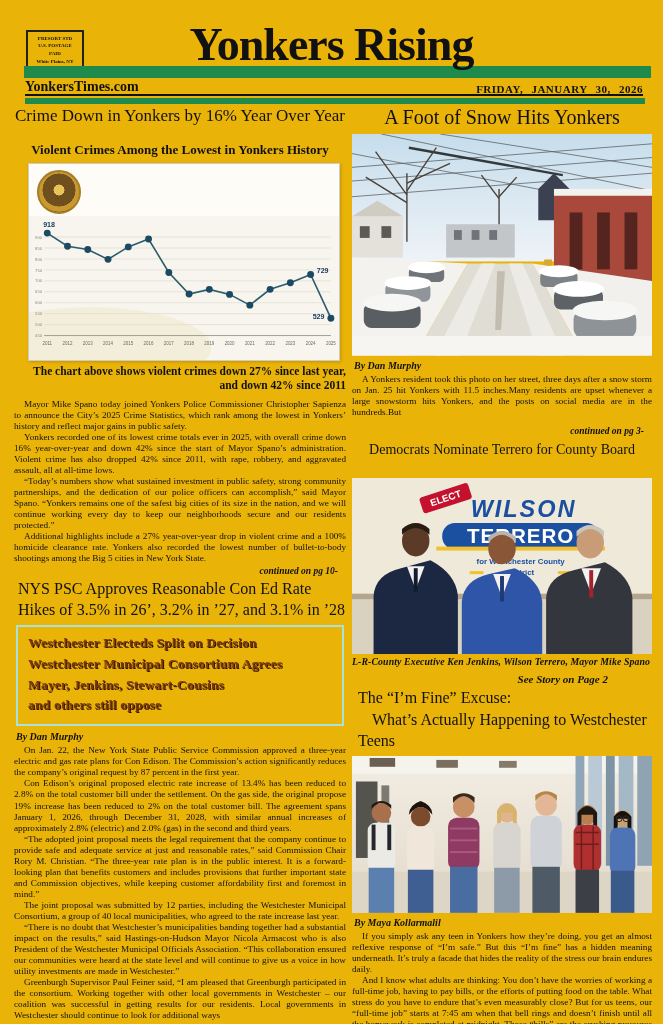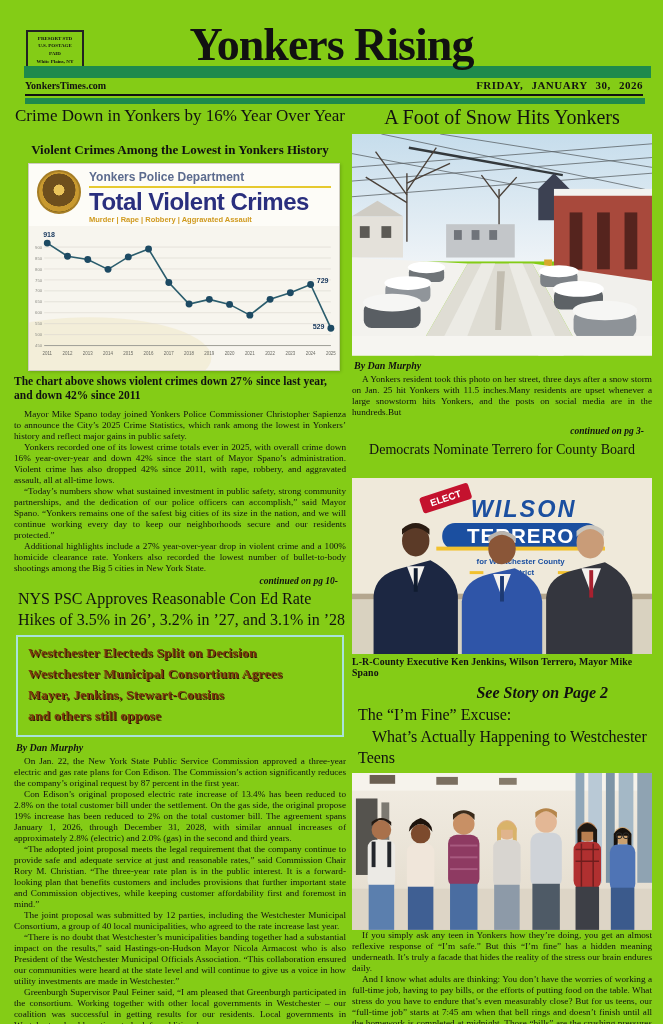--- a/index.html
+++ b/index.html
@@ -1,27 +1,27 @@
 <!DOCTYPE html>
 <html><head>
 <meta charset="utf-8">
 <style>
   html,body{margin:0;padding:0;background:#888;}
-  .page{position:relative;width:663px;height:1024px;background:#84cc16;margin:0 auto;
+  .page{position:relative;width:663px;height:1024px;background:#eab308;margin:0 auto;
         font-family:"Liberation Serif","DejaVu Serif",serif;color:#111;overflow:hidden;}
   
   .postal-box{position:absolute;left:26px;top:30px;width:54px;height:44px;border:2px solid #222;
               display:flex;flex-direction:column;justify-content:center;align-items:center;
               font-size:5px;font-weight:bold;line-height:1.55;text-align:center;}
   .masthead{position:absolute;left:0;right:0;top:18px;margin:0;text-align:center;
             font-size:46px;font-weight:bold;letter-spacing:-1px;z-index:2;}
   .bar{position:absolute;background:#1e8a4c;}
   .bar1{left:24px;right:12px;top:66px;height:12px;z-index:1;}
   .site-row{position:absolute;left:25px;right:20px;top:79px;display:flex;justify-content:space-between;align-items:flex-end;}
-  .site-url{font-weight:bold;font-size:10px;}
+  .site-url{font-weight:bold;font-size:14px;}
   .issue-date{font-weight:bold;font-size:11px;word-spacing:5px;letter-spacing:.5px;}
   .black-rule{position:absolute;left:25px;right:20px;top:94px;height:2px;background:#111;}
   .bar2{left:25px;right:18px;top:98px;height:6px;}
   
   .col{position:absolute;top:106px;}
   .col-left{left:14px;width:332px;}
   .col-right{left:352px;width:300px;}
   h2{margin:0;font-weight:normal;}
   .crime-headline{font-size:17px;text-align:center;margin-bottom:2px;}
   .crime-subhead{font-size:13px;font-weight:bold;text-align:center;margin:16px 0 5px;}
@@ -36,33 +36,33 @@
   .chart-head{display:flex;gap:8px;padding:6px 8px 2px 8px;align-items:flex-start;
               font-family:"Liberation Sans","DejaVu Sans",sans-serif;}
   .seal{width:40px;height:40px;border-radius:50%;flex:0 0 40px;
         background:radial-gradient(circle at 50% 45%, #e9c45a 0 18%, #6e4f1d 19% 55%, #c8992f 56% 72%, #8a6a22 73% 100%);
         border:2px solid #a57d25;}
   .chart-head-text{flex:1;}
   .chart-org{font-size:12px;font-weight:bold;color:#5c6b8e;border-bottom:2px solid #e6c92f;padding-bottom:2px;}
   .chart-title{font-size:24px;font-weight:bold;color:#2a2f7e;letter-spacing:-.5px;line-height:1.05;margin-top:1px;}
   .chart-sub{font-size:7.5px;font-weight:bold;color:#d09a1f;margin-top:1px;}
   .chart-svg{display:block;width:100%;}
-  .chart-caption{font-size:11.5px;font-weight:bold;text-align:left;line-height:1.25;margin:3px 0 6px;}
+  .chart-caption{font-size:11.5px;font-weight:bold;text-align:right;line-height:1.25;margin:3px 0 6px;}
   
   .coned-headline{font-size:16px;line-height:1.3;margin:3px 0 4px 4px;}
   .alert-box{border:2px solid #a9e2da;margin:1px 2px 5px 2px;padding:6px 8px 8px 10px;}
   .alert-line{font-size:13.5px;font-weight:bold;color:#7b3a0c;line-height:1.55;
               text-shadow:1px 1px 0 #2e1403;letter-spacing:.2px;}
   
   .snow-headline{font-size:20px;text-align:center;margin-bottom:5px;}
   .photo{display:block;width:300px;}
   .snow-body{font-size:9.2px;line-height:1.2;text-align:justify;text-indent:10px;margin:0;}
   .terrero-headline{font-size:14px;text-align:center;margin:6px 0 20px;}
-  .photo-caption{font-size:9.8px;font-weight:bold;margin:2px 0 0 0;letter-spacing:.1px;}
-  .see-story{font-size:16px;font-weight:bold;font-style:italic;text-align:right;margin:6px 44px 0 0;}
+  .photo-caption{font-size:9.8px;font-weight:bold;font-style:italic;margin:2px 0 0 0;letter-spacing:.1px;}
+  .see-story{font-size:11px;font-weight:bold;font-style:italic;text-align:right;margin:6px 44px 0 0;}
   .teens-headline{font-size:16px;line-height:1.35;margin:2px 0 4px 6px;}
   .teens-l2{margin-left:14px;}
 </style>
 </head>
 <body>
 
 <div class="page">
 
   <div class="postal-box">
     <span>PRESORT STD</span>
@@ -80,25 +80,20 @@
   <div class="black-rule"></div>
   <div class="bar bar2"></div>
 
   <div class="col col-left">
     <h2 class="crime-headline">Crime Down in Yonkers by 16% Year Over Year</h2>
     <div class="crime-subhead">Violent Crimes Among the Lowest in Yonkers History</div>
 
     <div class="chart-box">
       <div class="chart-head">
         <div class="seal"></div>
-        <div class="chart-head-text">
-          <div class="chart-org">Yonkers Police Department</div>
-          <div class="chart-title">Total Violent Crimes</div>
-          <div class="chart-sub">Murder | Rape | Robbery | Aggravated Assault</div>
-        </div>
       </div>
       <svg id="chart-svg" class="chart-svg" viewBox="0 0 306 142">
           <rect x="0" y="0" width="306" height="142" fill="#f7f5ee"></rect>
           <ellipse cx="60" cy="130" rx="120" ry="40" fill="#f1e8c9" opacity="0.55"></ellipse>
           <line x1="15" y1="118" x2="298" y2="118" stroke="#dbd8cf" stroke-width="0.6"></line>
           <text x="13" y="119.6" font-size="4.2" fill="#8d8d86" text-anchor="end" font-family="Liberation Sans, sans-serif">450</text>
           <line x1="15" y1="107.2" x2="298" y2="107.2" stroke="#dbd8cf" stroke-width="0.6"></line>
           <text x="13" y="108.8" font-size="4.2" fill="#8d8d86" text-anchor="end" font-family="Liberation Sans, sans-serif">500</text>
           <line x1="15" y1="96.4" x2="298" y2="96.4" stroke="#dbd8cf" stroke-width="0.6"></line>
           <text x="13" y="98" font-size="4.2" fill="#8d8d86" text-anchor="end" font-family="Liberation Sans, sans-serif">550</text>
@@ -383,17 +378,18 @@
 
         <circle cx="276" cy="64" r="9" fill="#caa06e"></circle>
           <path d="M267,62 Q276,50 285,62 L285,84 L281,84 L281,64 L271,64 L271,84 L267,84 Z" fill="#16110c"></path>
         <circle cx="272.5" cy="64" r="3" fill="none" stroke="#2b2b2b" stroke-width="1"></circle>
           <circle cx="279.5" cy="64" r="3" fill="none" stroke="#2b2b2b" stroke-width="1"></circle>
         <rect x="263" y="73" width="26" height="48" rx="8" fill="#4f74b5"></rect>
           <rect x="264" y="117" width="24" height="43" fill="#3b5a8c"></rect>
       </g>
     </svg>
 
+    <div class="byline">By Maya Kollarmalil</div>
     <p class="body-par">If you simply ask any teen in Yonkers how they’re doing, you get an almost reflexive response of “I’m safe.” But this “I’m fine” has a hidden meaning underneath. It’s truly a facade that hides the reality of the stress our brain endures daily.</p>
     <p class="body-par">And I know what adults are thinking: You don’t have the worries of working a full-time job, having to pay bills, or the efforts of putting food on the table. What stress do you have to endure that’s even measurably close? But for us teens, our “full-time job” starts at 7:45 am when that bell rings and doesn’t finish until all the homework is completed at midnight. Those “bills” are the crushing pressures of keeping up the GPA that determines our future. But don’t get me wrong, I’m not saying our struggles are the same—I’m saying they are just as real.</p>
   </div>
 
 </div>
 
 </body></html>

